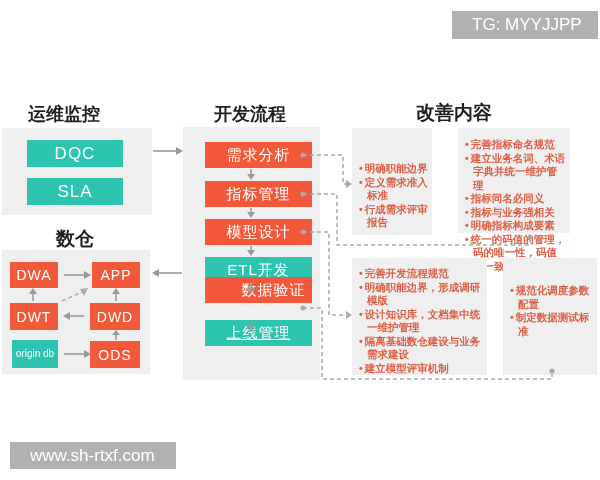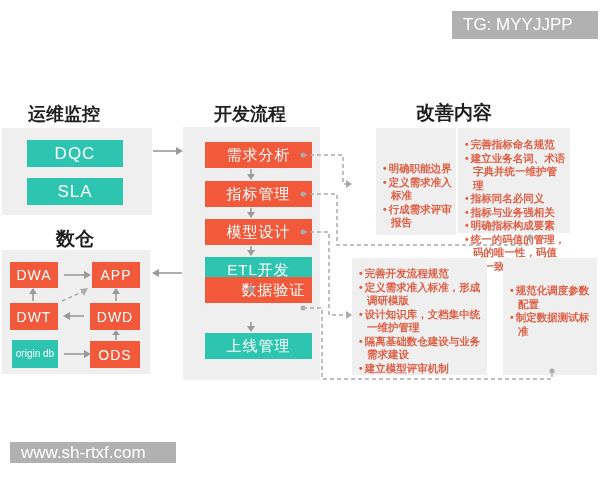--- a/index.html
+++ b/index.html
@@ -4,50 +4,50 @@
 <style>
   :root{
     --orange:#f2593a; --teal:#2ec5b0; --panel-bg:#efefef; --bullet:#dd5f45;
     --arrow:#9a9a9a; --dashed:#ababab; --badge-bg:#b1b1b1; --heading:#1f1f1f;
   }
   html,body{margin:0;padding:0;}
   body{font-family:"Liberation Sans","DejaVu Sans",sans-serif;background:#ffffff;}
   .stage{position:relative;width:600px;height:480px;background:#ffffff;overflow:hidden;}
 
   .badge{position:absolute;background:var(--badge-bg);color:#ffffff;font-size:17px;
-         display:flex;align-items:center;padding-left:11px;box-sizing:border-box;}
+         display:flex;align-items:center;padding-left:20px;box-sizing:border-box;}
   .badge-tg{left:452px;top:11px;width:146px;height:28px;}
-  .badge-site{left:10px;top:442px;width:166px;height:21px;}
+  .badge-site{left:10px;top:442px;width:166px;height:27px;}
 
   .sec-title{position:absolute;color:var(--heading);font-weight:700;}
   .t-ops{left:28px;top:102px;font-size:18px;}
   .t-flow{left:214px;top:102px;font-size:18px;}
   .t-improve{left:416px;top:100px;font-size:19px;}
   .t-dw{left:56px;top:226px;font-size:19px;}
 
   .panel{position:absolute;background:var(--panel-bg);box-sizing:border-box;}
   .c-ops{left:2px;top:128px;width:150px;height:87px;}
   .c-flow{left:183px;top:127px;width:137px;height:253px;}
   .c-dw{left:2px;top:250px;width:148px;height:124px;}
-  .p1{left:352px;top:128px;width:80px;height:107px;margin-left:24px;}
+  .p1{left:352px;top:128px;width:80px;height:107px;}
   .p2{left:458px;top:128px;width:112px;height:105px;}
   .p3{left:352px;top:258px;width:135px;height:117px;}
   .p4{left:503px;top:258px;width:94px;height:117px;}
 
   .node{position:absolute;display:flex;align-items:center;justify-content:center;
         color:#ffffff;box-sizing:border-box;text-align:center;}
   .orange{background:var(--orange);}
   .teal{background:var(--teal);}
 
   .big{width:96px;height:27px;font-size:17px;letter-spacing:1px;}
   .n-dqc{left:27px;top:140px;}
   .n-sla{left:27px;top:178px;}
 
   .step{left:205px;width:107px;height:26px;font-size:15px;letter-spacing:1px;}
-  .s0{top:142px;} .s1{top:181px;} .s2{top:219px;} .s3{top:257px;} .s4{top:277px;padding-left:30px;} .s5{top:333px;}
+  .s0{top:142px;} .s1{top:181px;} .s2{top:219px;} .s3{top:257px;} .s4{top:277px;padding-left:30px;} .s5{top:320px;text-decoration:underline;}
 
   .dwn{font-size:14px;letter-spacing:1px;}
   .n-dwa{left:10px;top:262px;width:48px;height:26px;}
   .n-app{left:92px;top:262px;width:48px;height:26px;}
   .n-dwt{left:10px;top:303px;width:48px;height:27px;}
   .n-dwd{left:90px;top:303px;width:50px;height:27px;}
   .n-origin{left:12px;top:340px;width:46px;height:28px;font-size:10px;line-height:12.5px;letter-spacing:0;}
   .n-ods{left:90px;top:341px;width:50px;height:27px;}
 
   ul.bullets{margin:0;list-style:none;color:var(--bullet);font-size:10.5px;
@@ -113,21 +113,21 @@
         <li>建立业务名词、术语字典并统一维护管理</li>
         <li>指标同名必同义</li>
         <li>指标与业务强相关</li>
         <li>明确指标构成要素</li>
         <li>统一的码值的管理，码的唯一性，码值的一致性</li>
       </ul>
   </div>
   <div class="panel p3">
     <ul class="bullets">
         <li>完善开发流程规范</li>
-        <li>定义需求准入标准，形成调研模版</li>
+        <li>明确职能边界，形成调研模版</li>
         <li>设计知识库，文档集中统一维护管理</li>
         <li>隔离基础数仓建设与业务需求建设</li>
         <li>建立模型评审机制</li>
       </ul>
   </div>
   <div class="panel p4">
     <ul class="bullets">
         <li>规范化调度参数配置</li>
         <li>制定数据测试标准</li>
       </ul>

